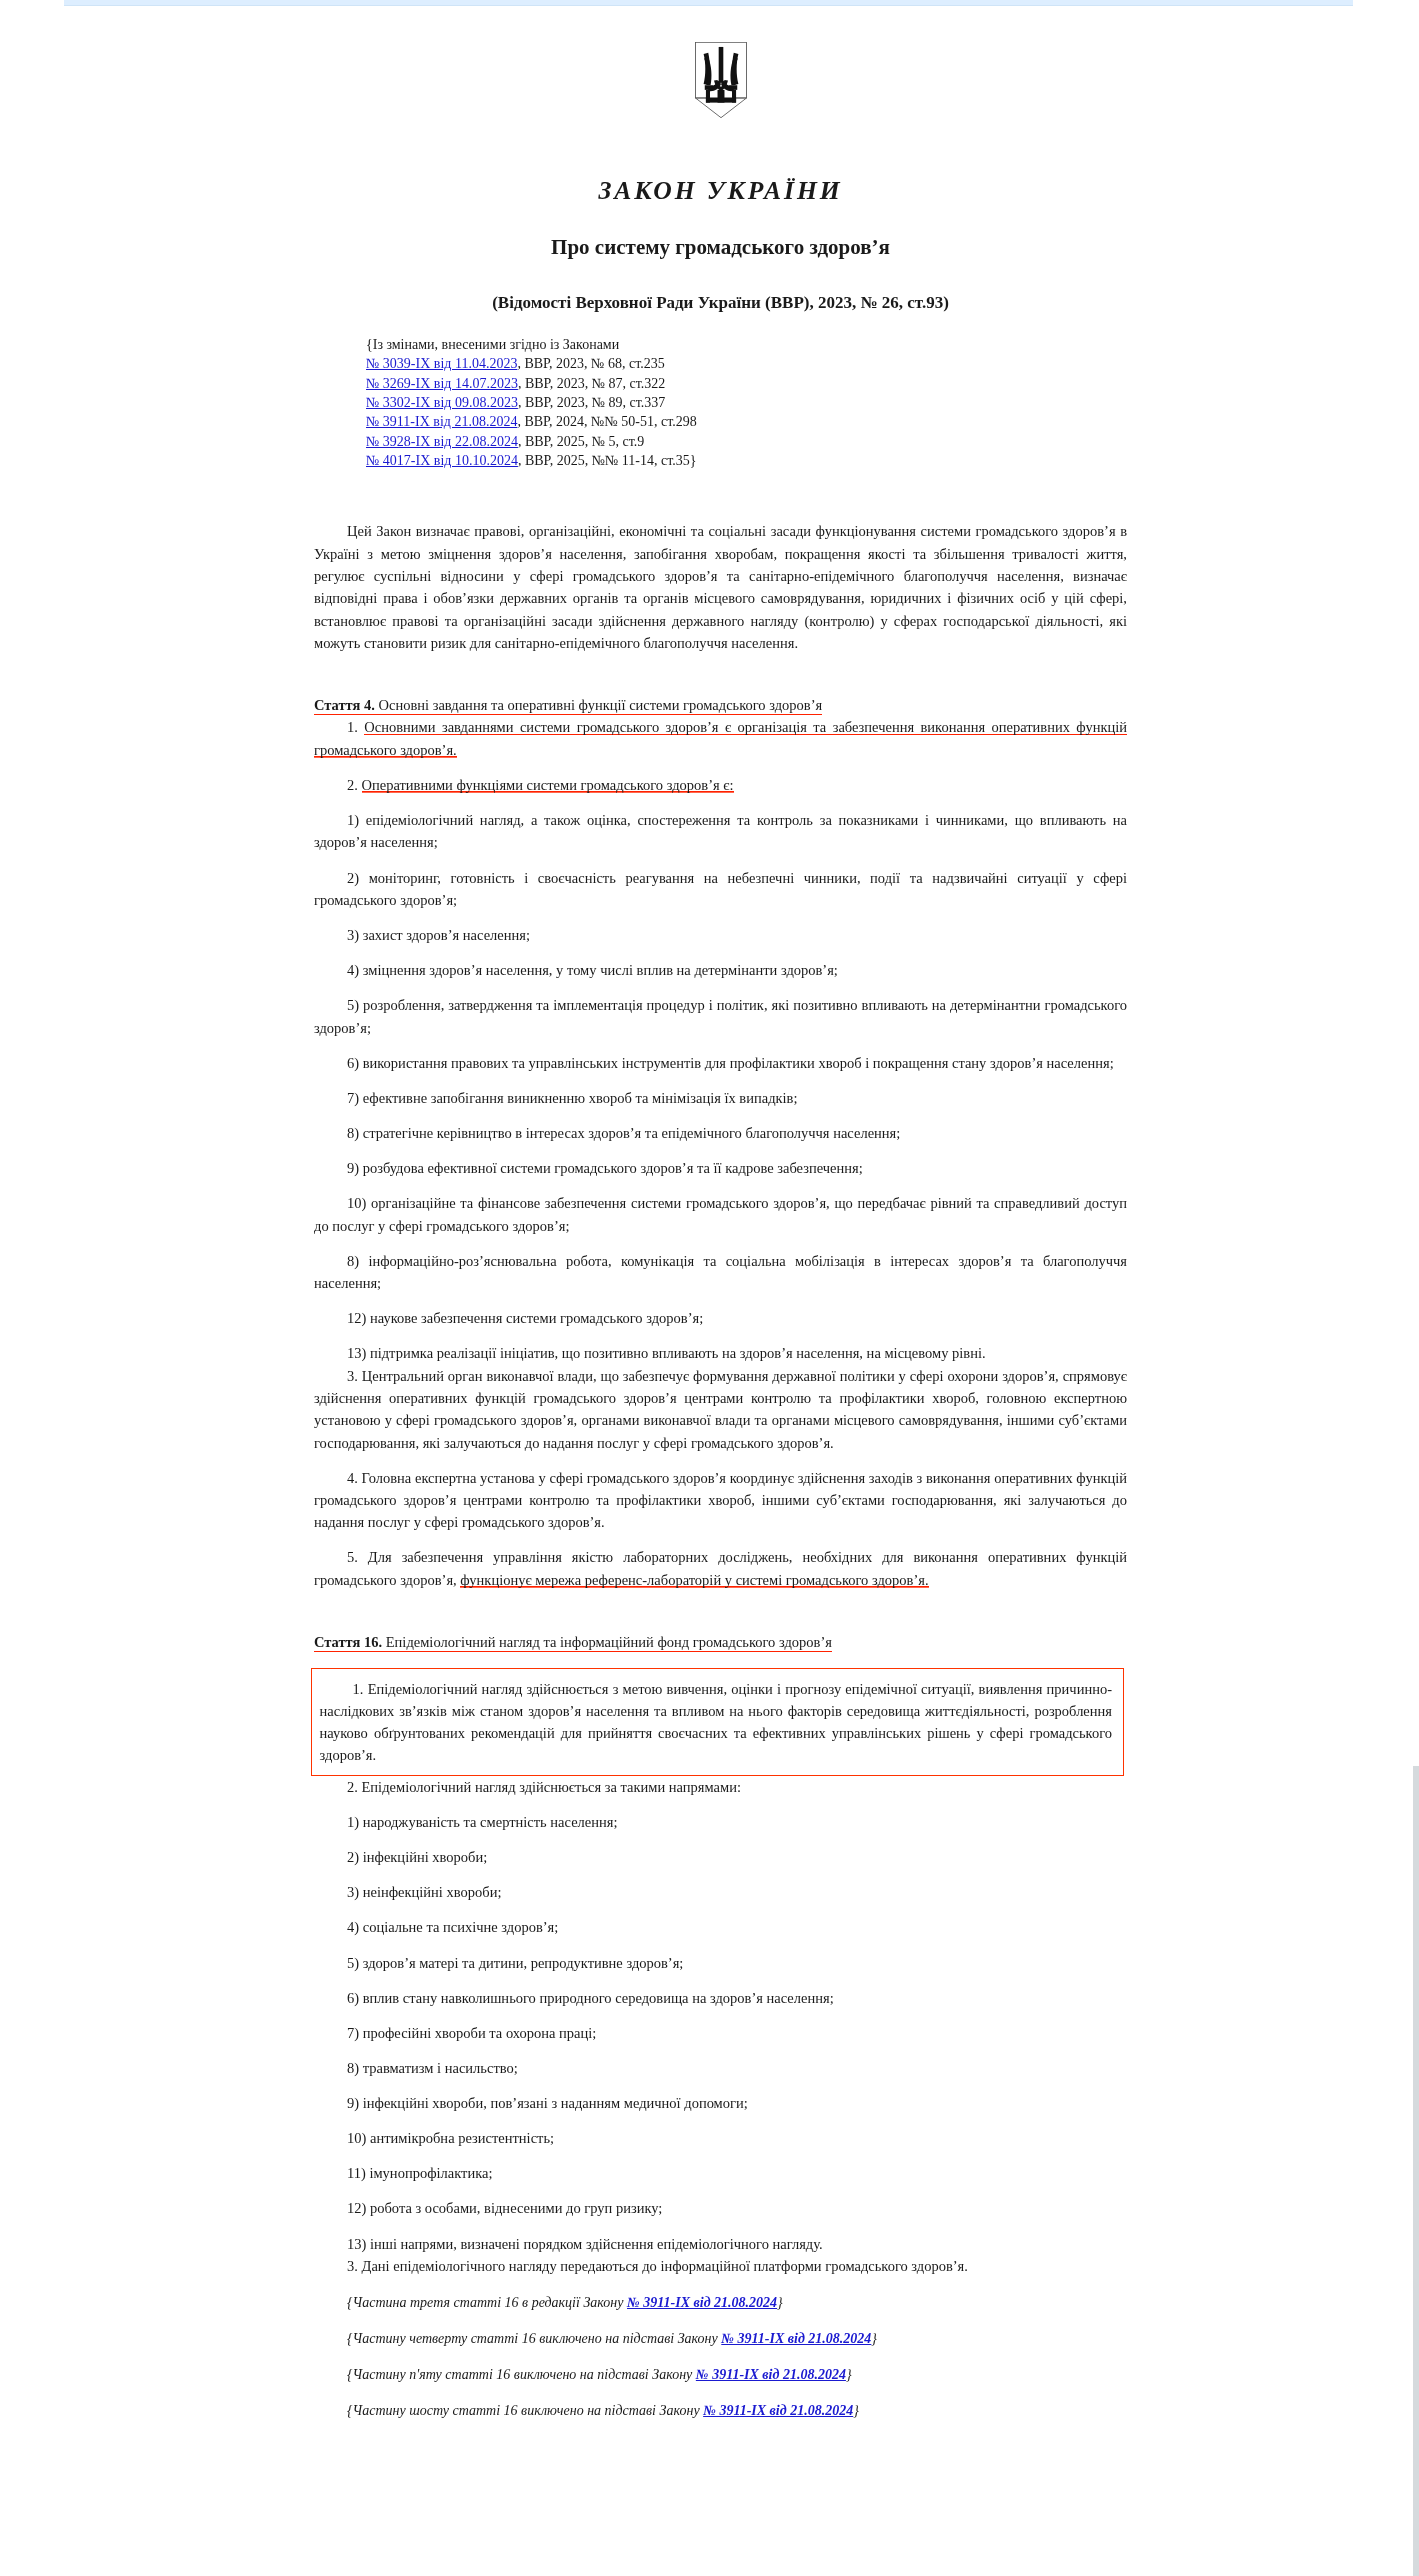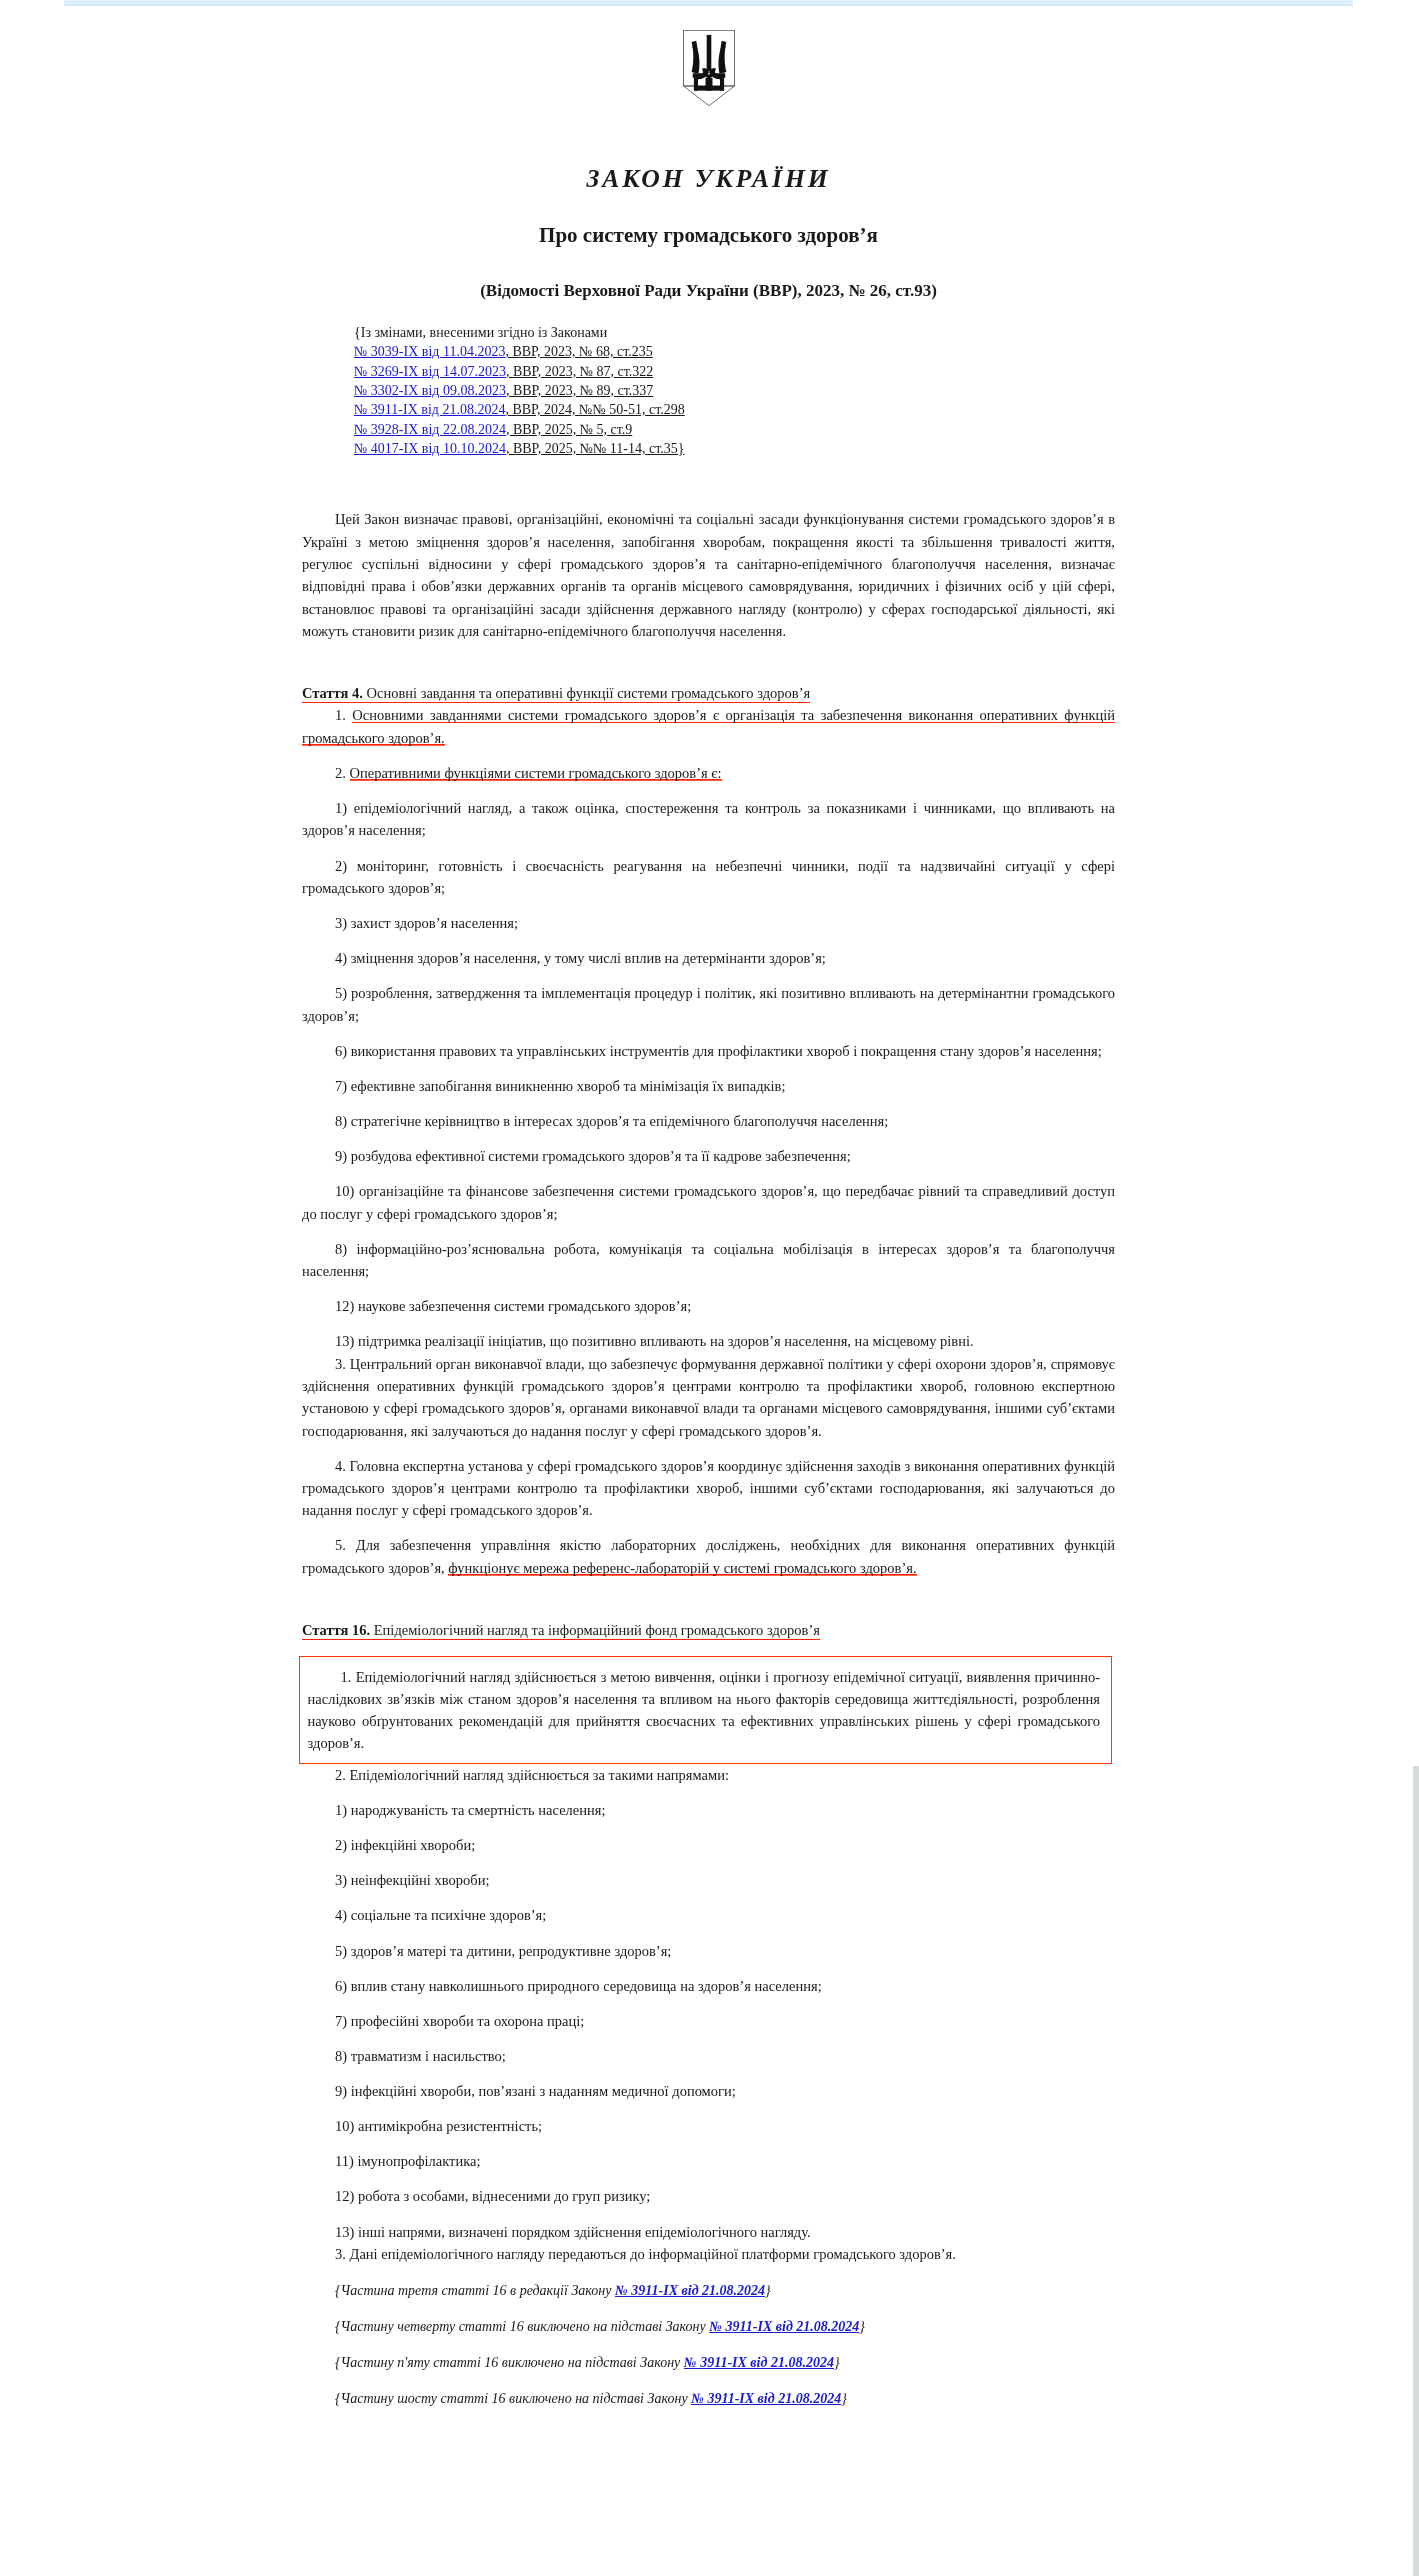--- a/index.html
+++ b/index.html
@@ -32,21 +32,21 @@
     height: 810px;
     background: #d5dadd;
   }
 
   
   #page {
     position: relative;
     width: 1420px;
     min-height: 2576px;
     box-sizing: border-box;
-    padding: 0;
+    padding: 12px;
   }
   #content {
     position: relative;
     width: 813px;
     margin: 0 auto 0 302px;
   }
 
   
   .emblem-wrap {
     padding-top: 30px;
@@ -83,21 +83,21 @@
   }
 
   
   .amendments {
     margin: 22px 0 0 0;
     padding-left: 52px;
     font-size: 14px;
     line-height: 1.38;
   }
   .amendments .amend-head { display: block; }
-  .amendments .amend-row { display: block; white-space: nowrap; text-decoration: underline; }
+  .amendments .amend-row { display: block; white-space: nowrap; }
   a.lawlink {
     color: #1a1ad0;
     text-decoration: underline;
   }
 
   
   .para {
     margin: 0 0 0 0;
     padding: 0;
     font-size: 14.5px;

